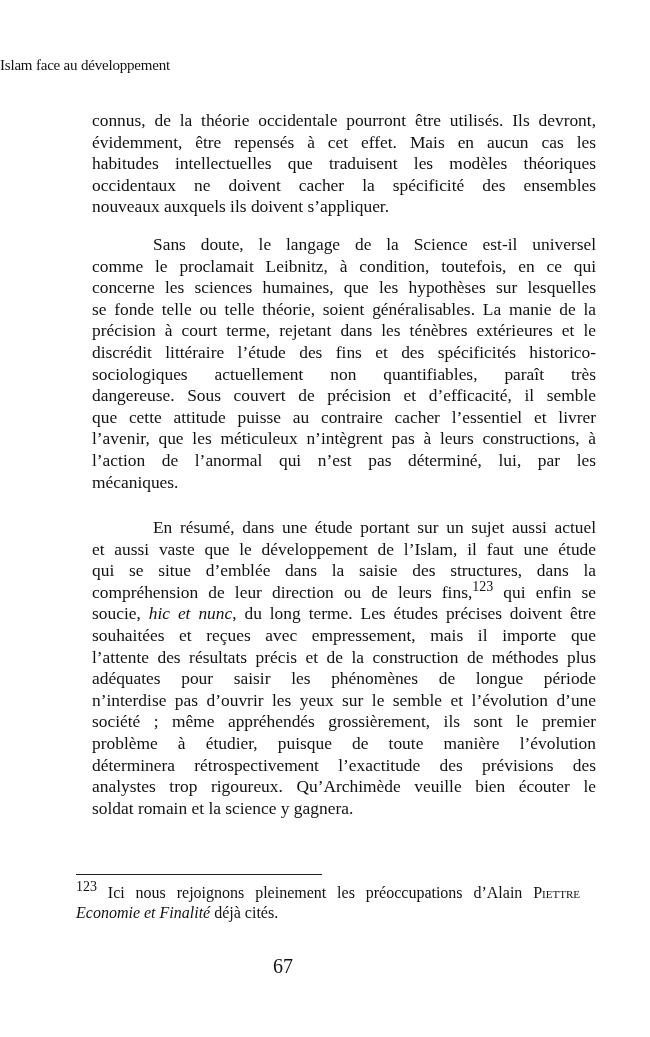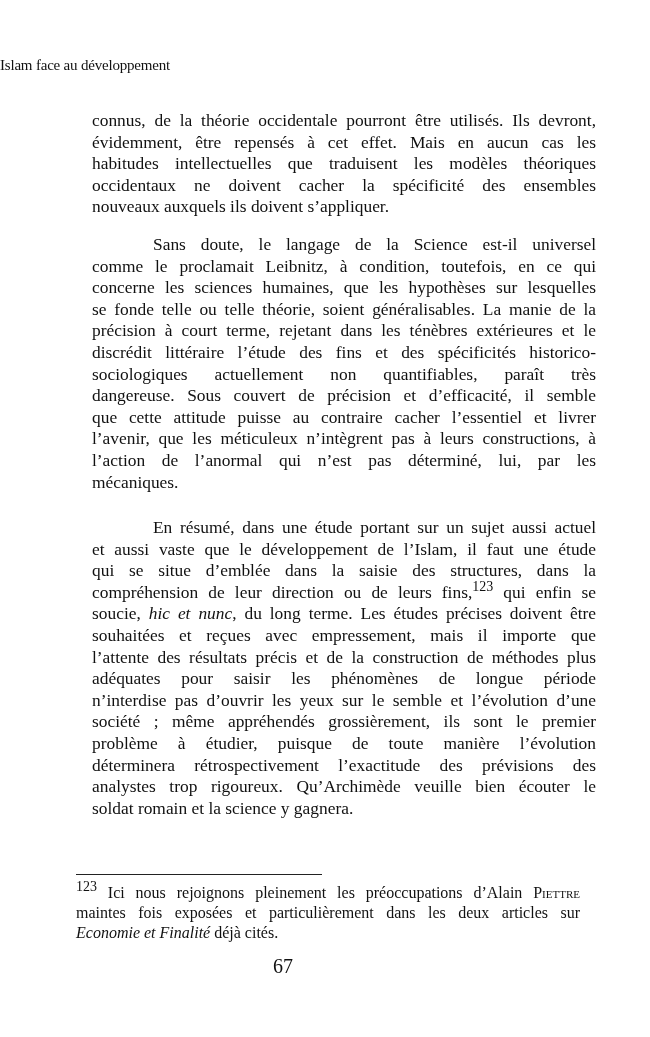--- a/index.html
+++ b/index.html
@@ -62,17 +62,16 @@
   <span class="line">problème à étudier, puisque de toute manière l’évolution</span>
   <span class="line">déterminera rétrospectivement l’exactitude des prévisions des</span>
   <span class="line">analystes trop rigoureux. Qu’Archimède veuille bien écouter le</span>
   <span class="line last">soldat romain et la science y gagnera.</span>
 </div>
 
 <div class="fn-rule"></div>
 
 <div class="footnote">
   <span class="line"><sup>123</sup><span> Ici nous rejoignons pleinement les préoccupations d’Alain </span><span class="smallcaps">Piettre</span></span>
-  <span class="line">maintes fois exposées et particulièrement dans les deux articles sur</span>
   <span class="line last"><i>Economie et Finalité</i><span> déjà cités.</span></span>
 </div>
 
 <div class="page-number">67</div>
 
 </body></html>

